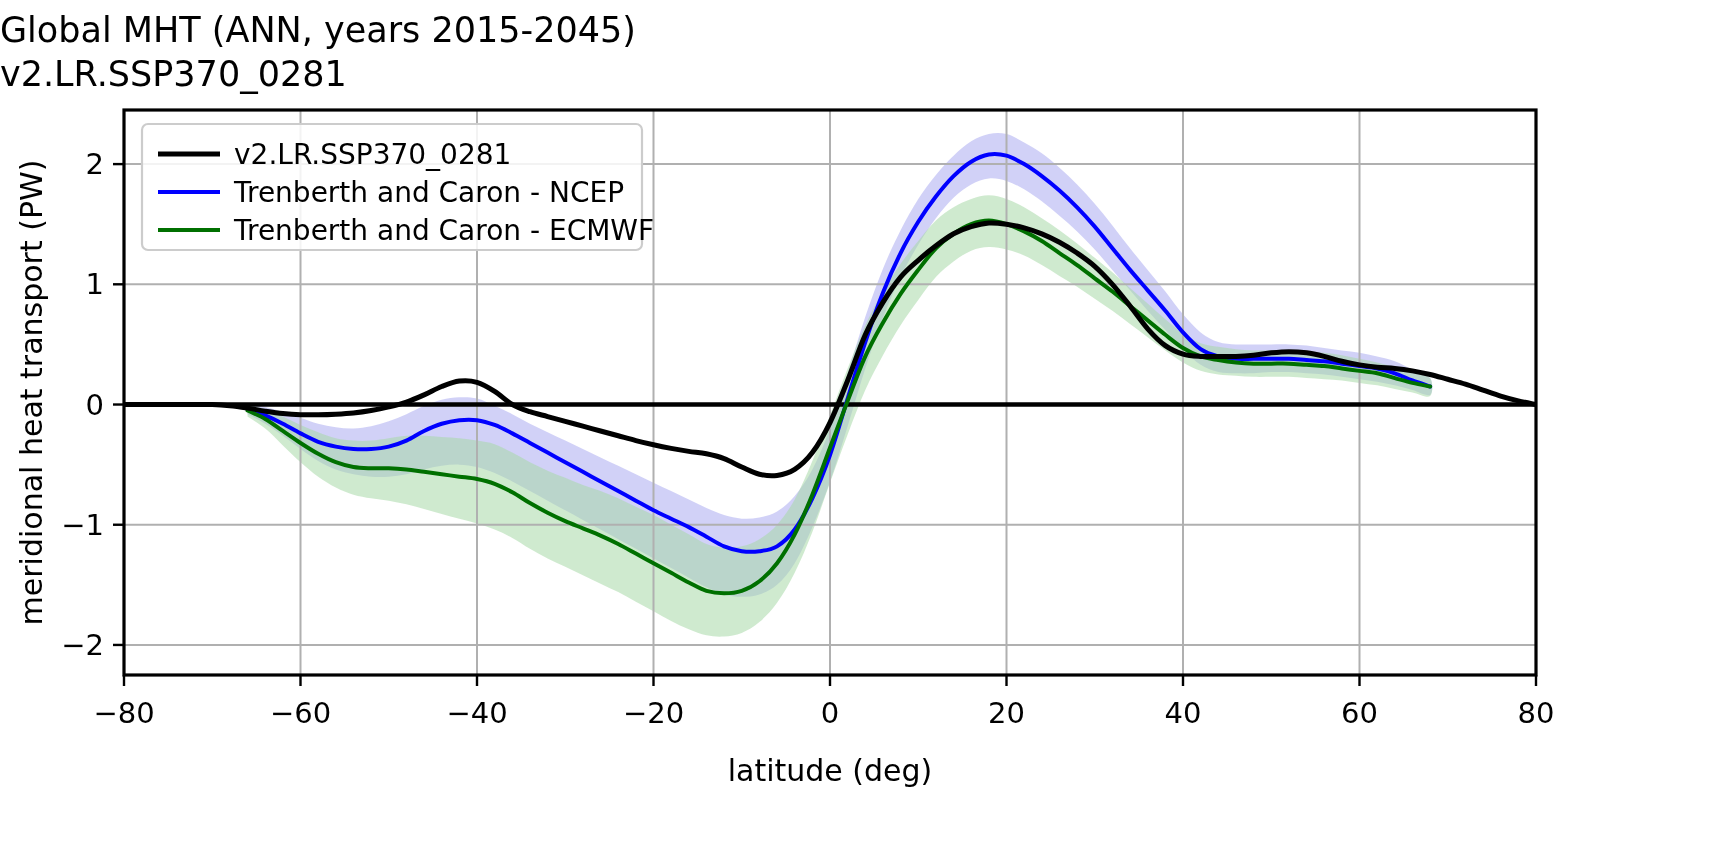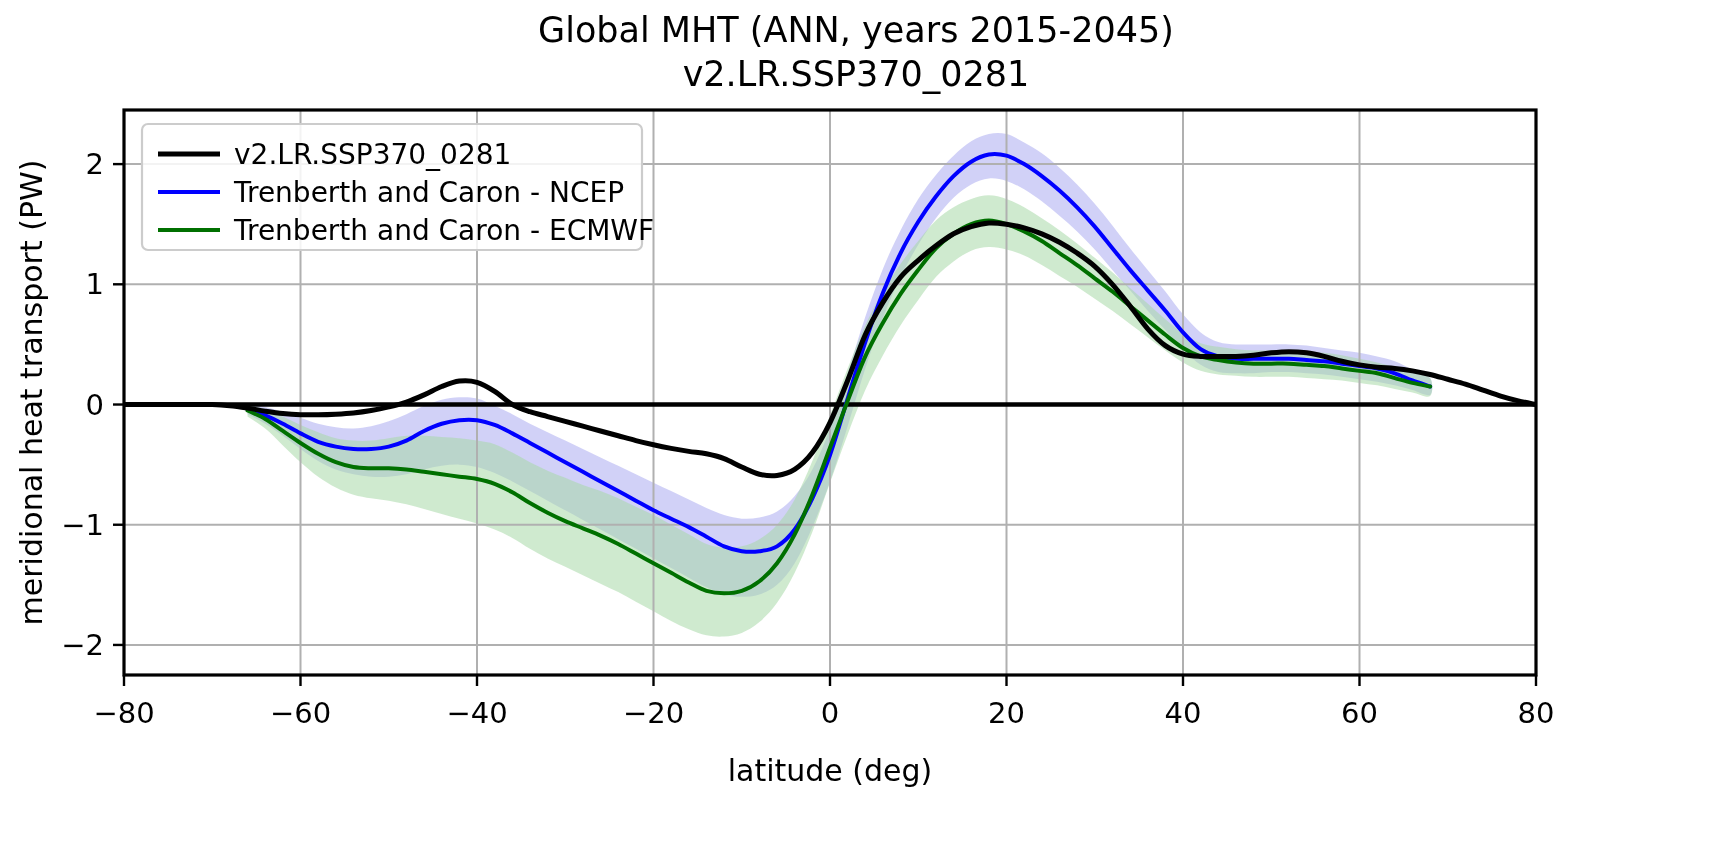--- a/index.html
+++ b/index.html
@@ -17,21 +17,21 @@
     position: relative;
     width: 1712px;
     height: 848px;
     background: #ffffff;
   }
   .title-block {
     position: absolute;
     left: 0;
     top: 8px;
     width: 1712px;
-    text-align: center;
+    text-align: left;
     font-size: 35px;
     line-height: 44px;
     color: #000000;
     font-family: "DejaVu Sans", sans-serif;
   }
   .title-line { display: block; white-space: pre; }
   #plot-svg {
     position: absolute;
     left: 0;
     top: 0;

